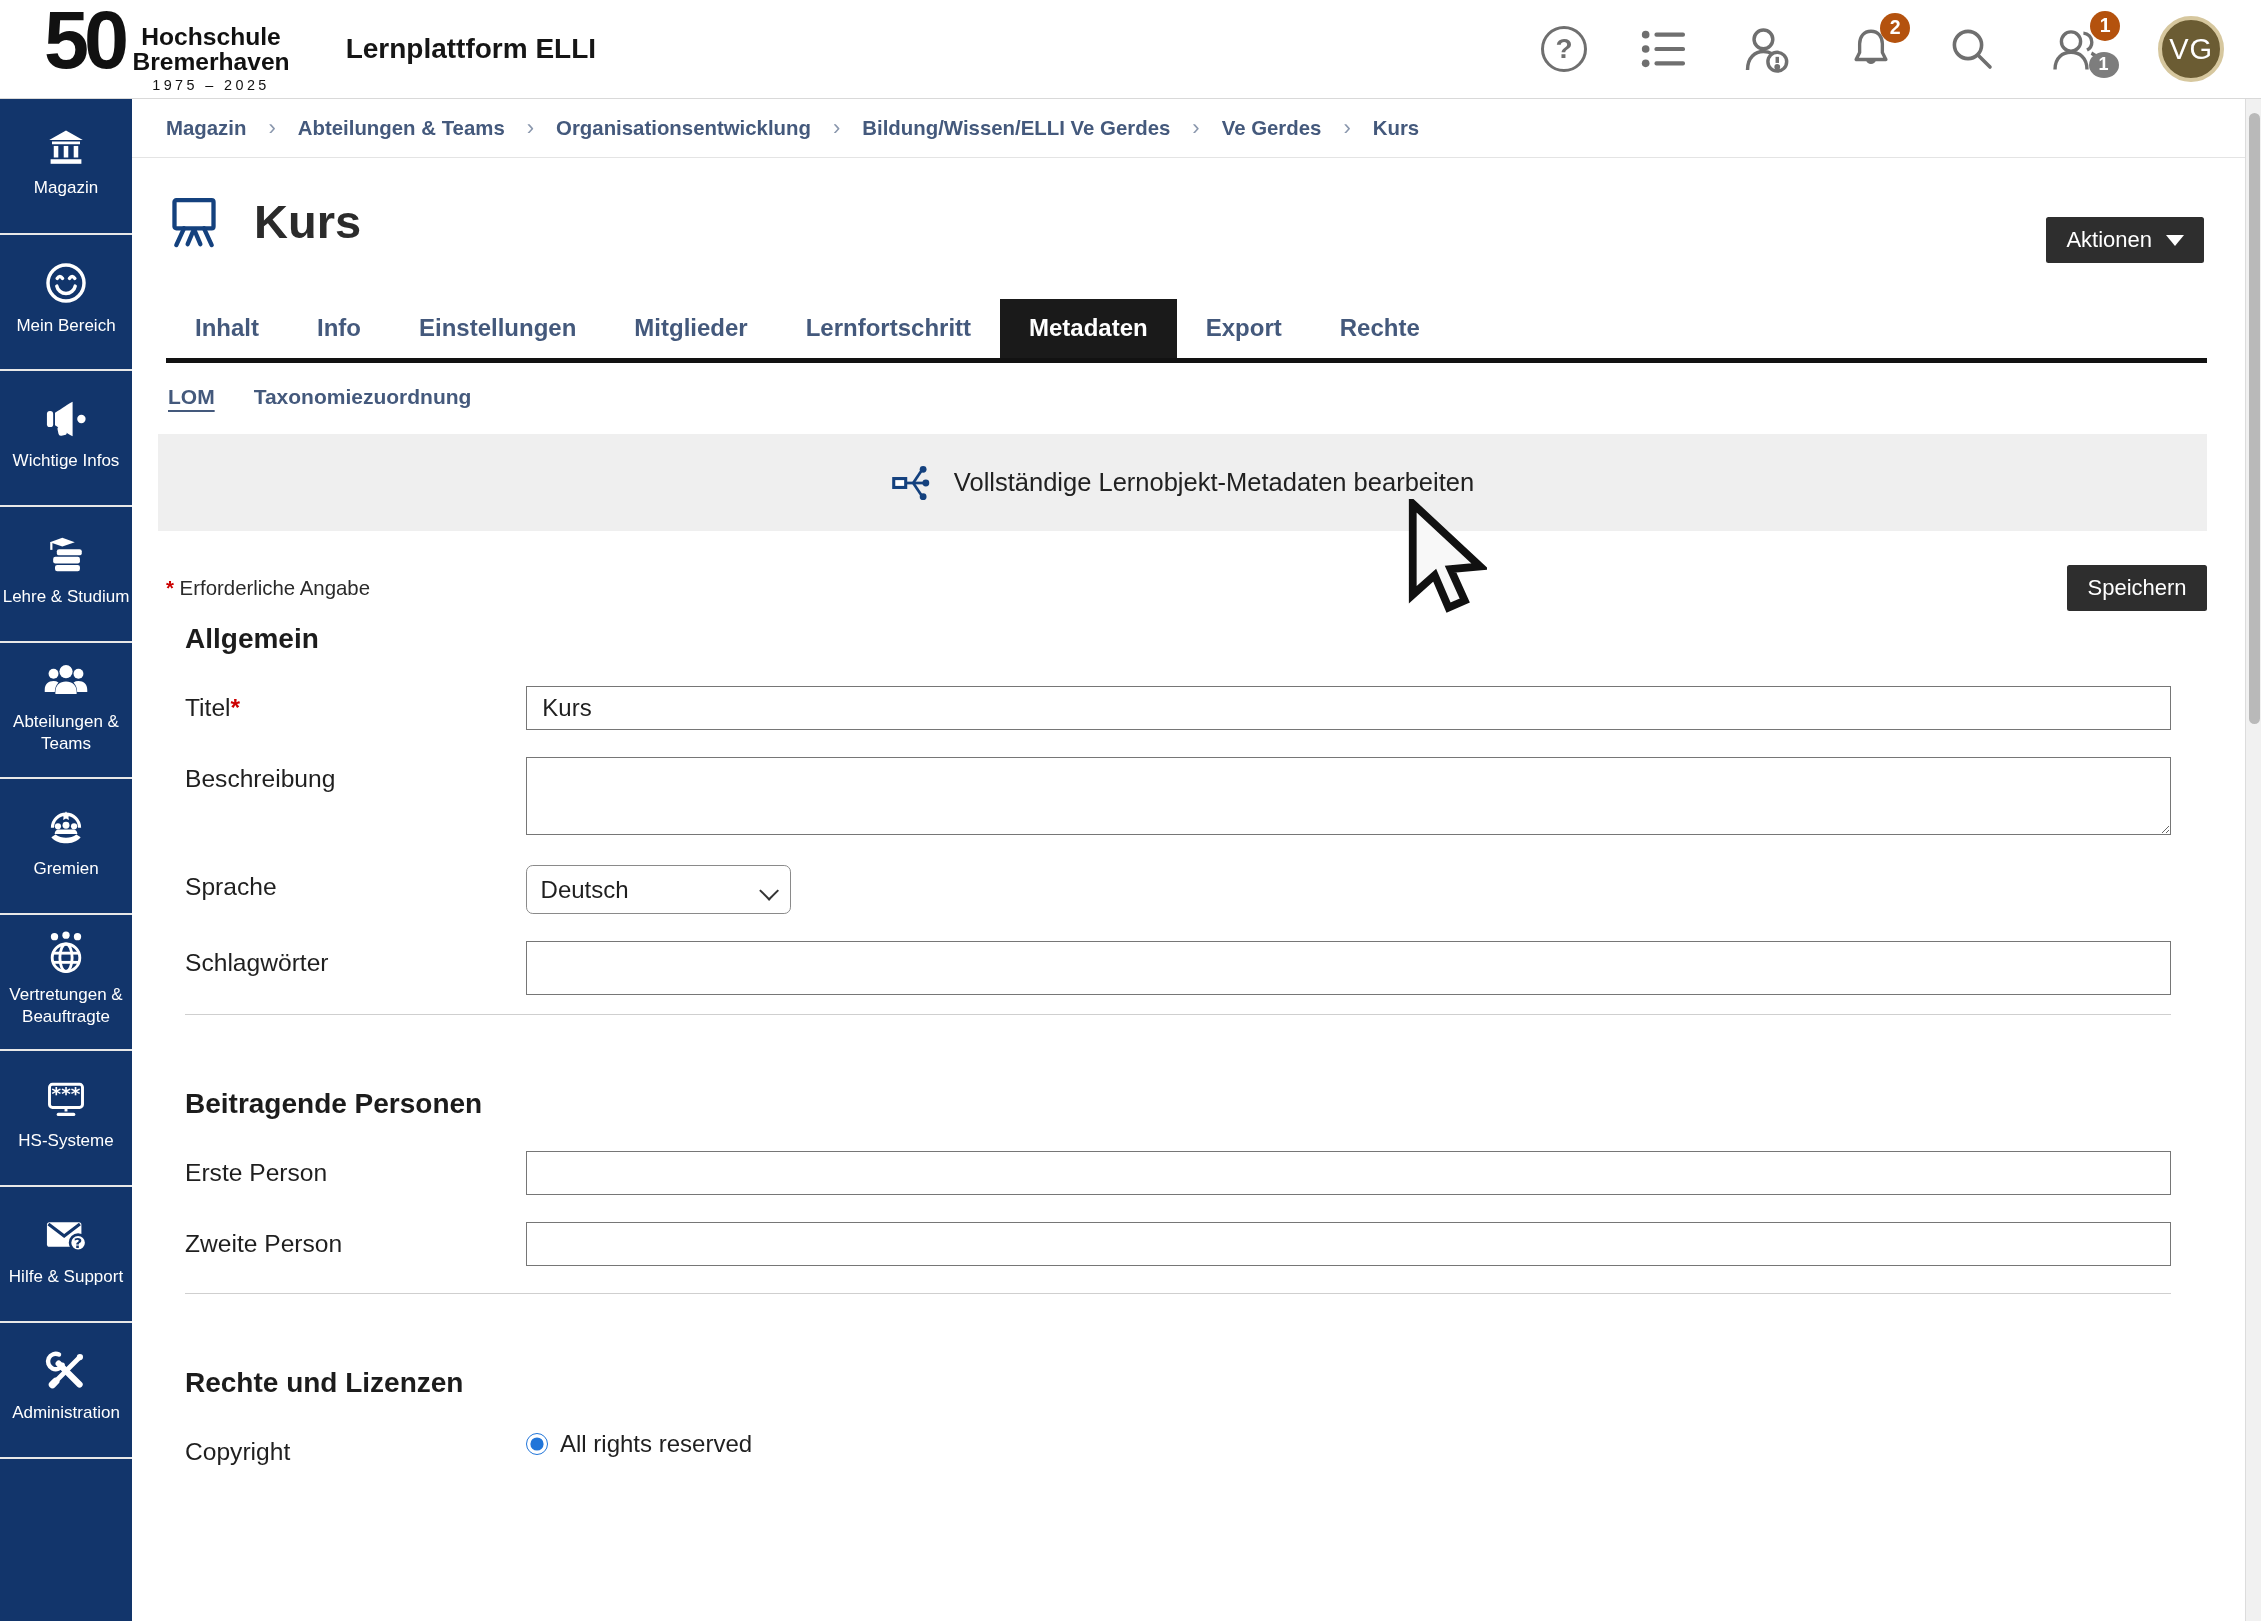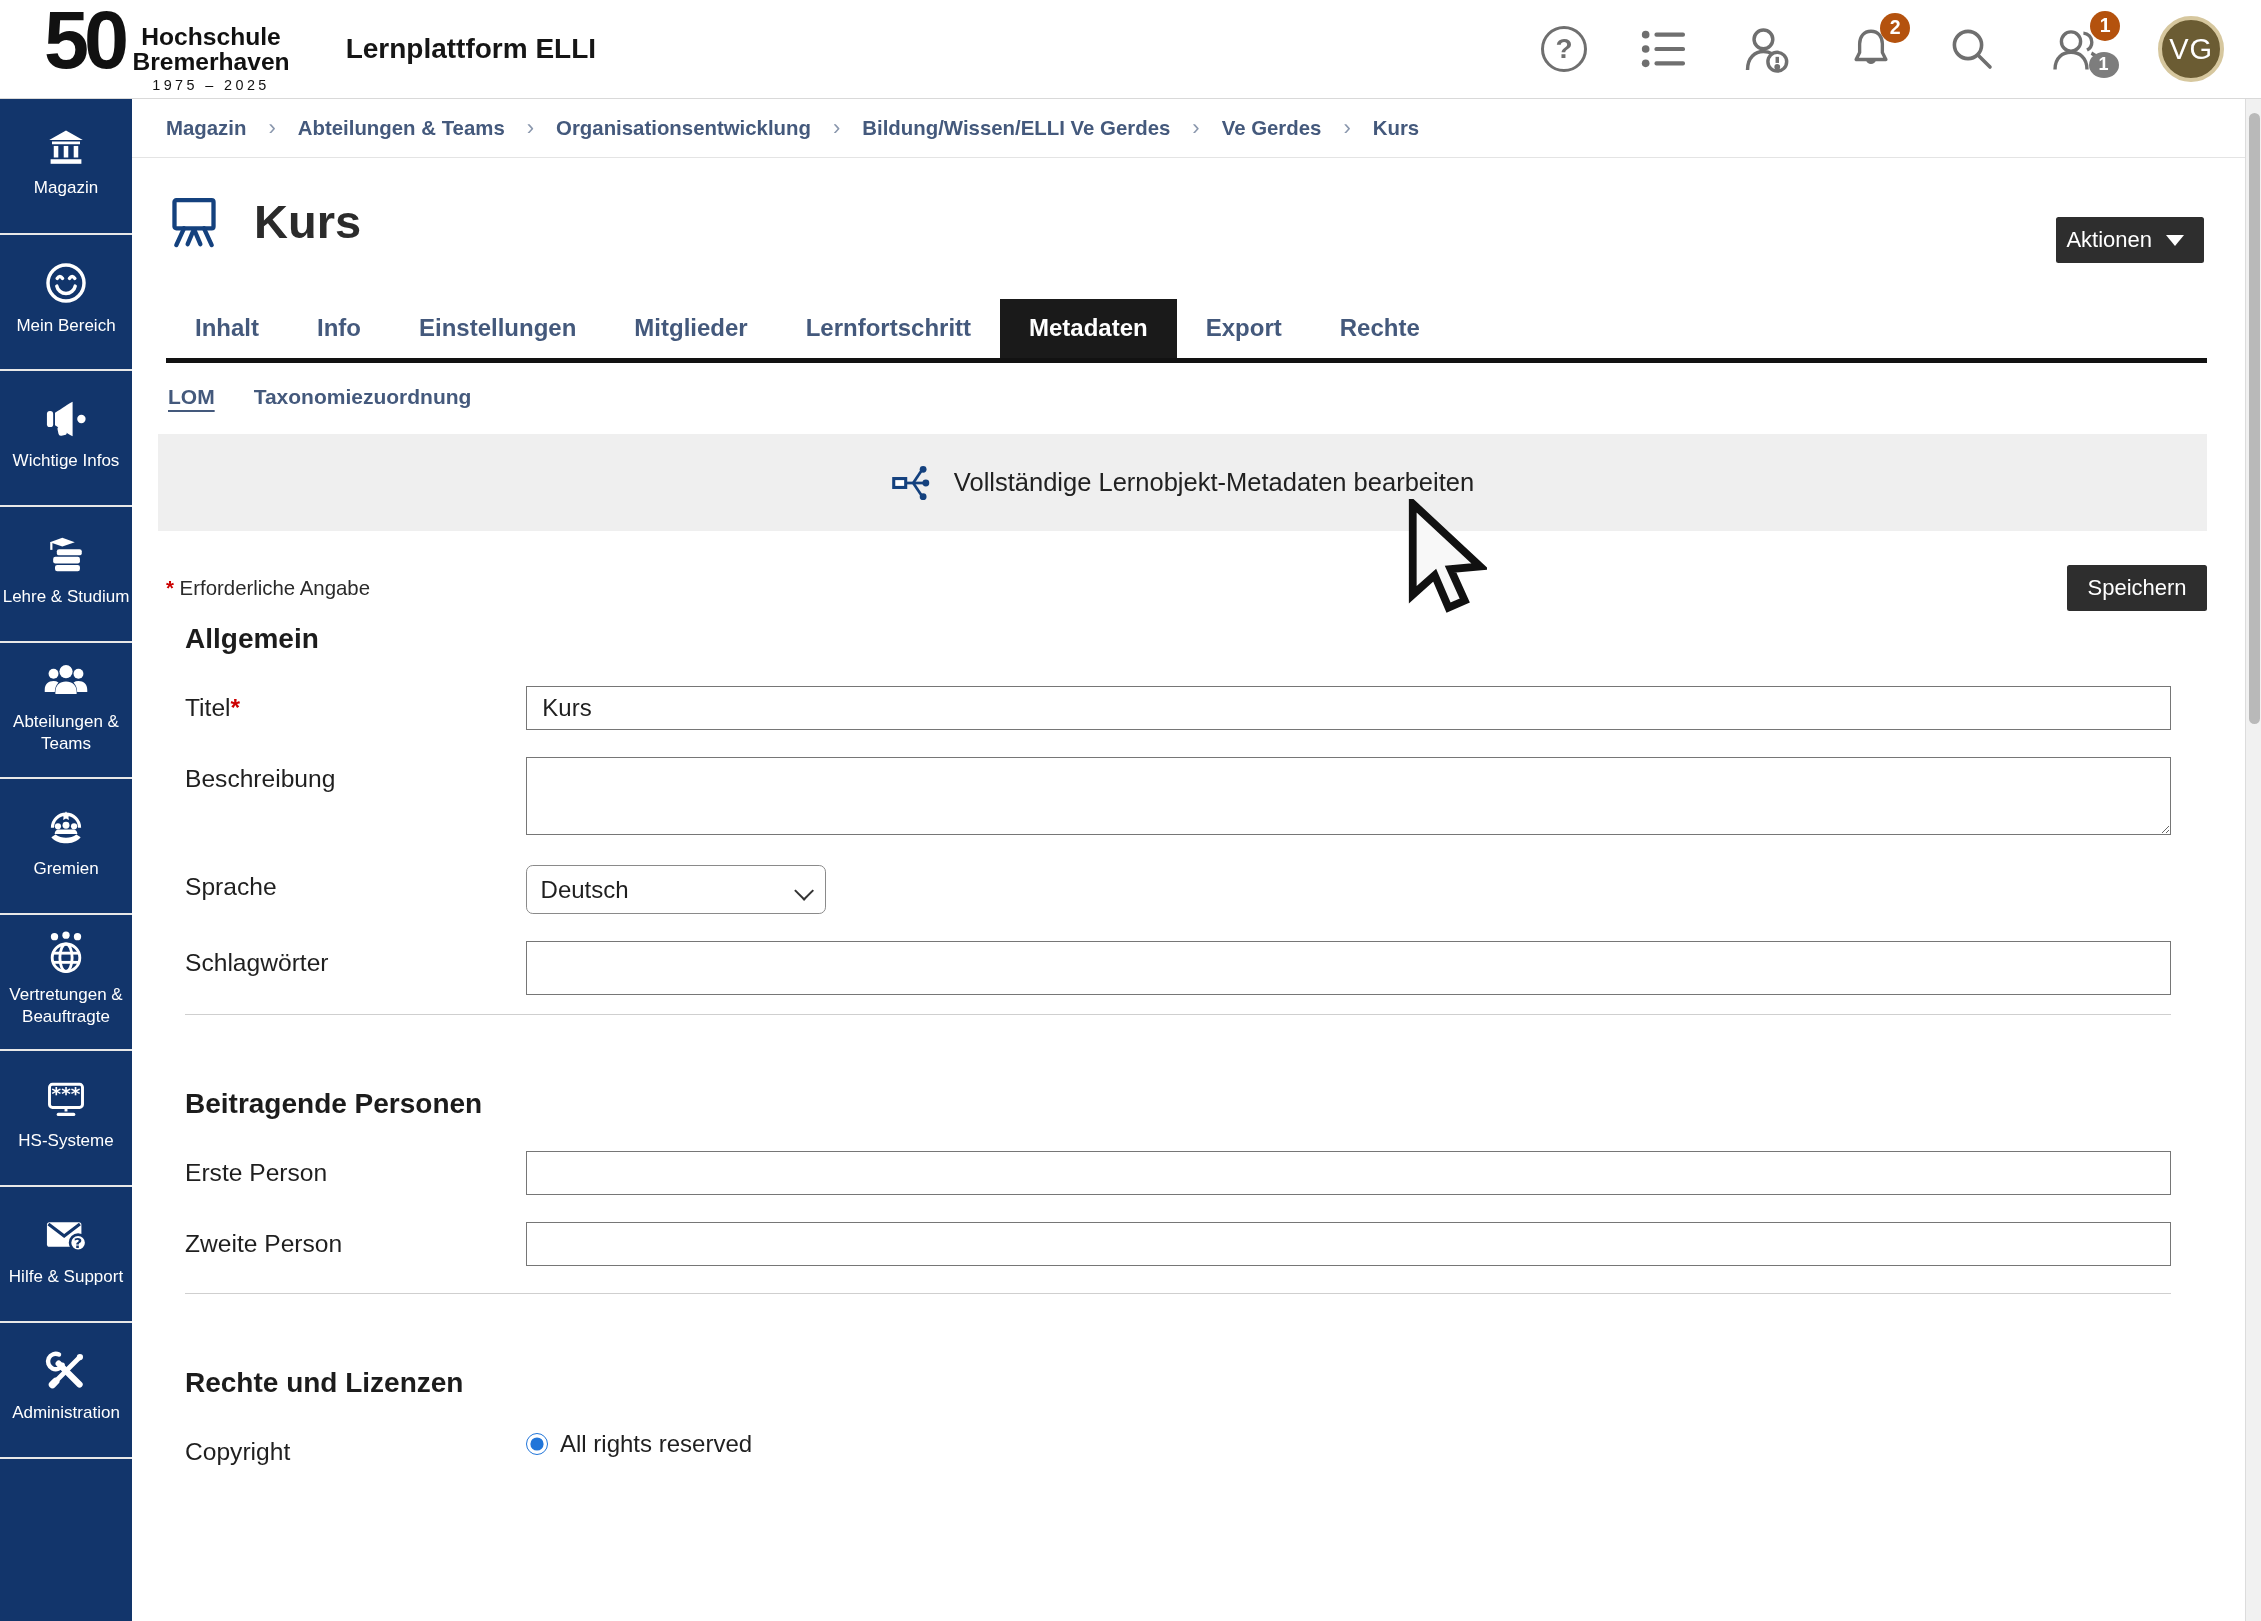--- a/index.html
+++ b/index.html
@@ -31,21 +31,21 @@
 
   
   .main { position:absolute; top:99px; left:132px; width:2114px; height:1522px; background:#fff; overflow:hidden; }
   .breadcrumb { height:59px; border-bottom:0.8px solid #e4e4e4; display:flex; align-items:center; padding-left:34px; gap:22px; }
   .crumb { color:#44597c; font-size:20.4px; font-weight:600; cursor:pointer; white-space:nowrap; }
   .crumb-sep { color:#8a97ad; font-size:22px; font-weight:400; }
 
   .page-head { position:relative; padding:34px 39px 0 34px; display:flex; align-items:center; }
   .page-title { font-size:47px; font-weight:bold; color:#2b2b2b; margin-left:32px; }
   .btn-dark { background:#2e2e2e; color:#fff; font-size:22px; border:none; border-radius:2.5px; padding:10.2px 20.4px; cursor:pointer; font-family:inherit; }
-  .actions-btn { position:absolute; right:42px; top:59px; display:flex; align-items:center; gap:13.6px;padding-left:10px; }
+  .actions-btn { position:absolute; right:42px; top:59px; display:flex; align-items:center; gap:13.6px; }
   .caret-down { width:0; height:0; border-left:9.3px solid transparent; border-right:9.3px solid transparent; border-top:11px solid #fff; display:inline-block; }
 
   .tabbar { margin:48px 39px 0 34px; border-bottom:5.1px solid #121212; display:flex; align-items:flex-end; }
   .tab { font-size:24px; font-weight:600; color:#44597c; padding:15.3px 29px; cursor:pointer; white-space:nowrap; }
   .tab.active { background:#1a1a1a; color:#fff; }
   .subtabs { margin:22px 39px 2px 36px; display:flex; gap:39px; }
   .subtab { font-size:21px; font-weight:600; color:#44597c; cursor:pointer; }
   .subtab.active { text-decoration:underline; text-underline-offset:6px; }
 
   .meta-bar { margin:25.5px 39px 0 26px; height:97px; background:#efefef; display:flex; align-items:center; justify-content:center; gap:22px; cursor:pointer; }
@@ -56,21 +56,21 @@
   .star { color:#cc0000; font-weight:bold; }
   .section-heading { font-size:28px; font-weight:bold; color:#1c1c1c; margin:12px 39px 0 53px; }
   .form { padding:31px 75px 0 53px; }
   .form-row { display:flex; align-items:flex-start; margin-bottom:27px; }
   .form-label { width:341px; flex:none; font-size:24.6px; color:#1f1f1f; padding-top:7.6px; }
   .form-control { flex:1; }
   .text-input { width:100%; height:44px; border:1.7px solid #767676; background:#fff; font-size:24px; font-family:inherit; padding:0 15.3px; color:#1f1f1f; }
   .text-input.tall { height:54px; }
   textarea.text-input { height:78px; padding-top:8.5px; resize:both; }
   .select-wrap { position:relative; display:inline-block; }
-  .lang-select { appearance:none; -webkit-appearance:none; width:300px; height:49px; border:1.7px solid #8a8a8a; border-radius:6.8px; background:#fff; font-size:24px; font-family:inherit; padding:0 44px 0 13.6px; color:#1f1f1f; }
+  .lang-select { appearance:none; -webkit-appearance:none; width:265px; height:49px; border:1.7px solid #8a8a8a; border-radius:6.8px; background:#fff; font-size:24px; font-family:inherit; padding:0 44px 0 13.6px; color:#1f1f1f; }
   .select-chevron { position:absolute; right:15.3px; top:18.7px; width:13.6px; height:13.6px; border-left:2.1px solid #333; border-bottom:2.1px solid #333; transform:rotate(-45deg); pointer-events:none; }
   .divider { border:none; border-top:1.7px solid #cfcfcf; margin:18.7px 75px 0 53px; }
   .section-gap { height:61px; }
   .radio-row { display:flex; align-items:center; gap:12px; }
   .radio-row input[type=radio] { width:22px; height:22px; accent-color:#2175d9; cursor:pointer; }
   .radio-label { font-size:24px; color:#1f1f1f; }
 
   
   .sb-track { position:absolute; top:99px; right:0; width:16px; height:1522px; background:#f1f1f1; border-left:0.8px solid #dcdcdc; }
   .sb-thumb { position:absolute; top:13.6px; left:2.5px; width:11px; height:611px; background:#b9b9b9; border-radius:6px; }

